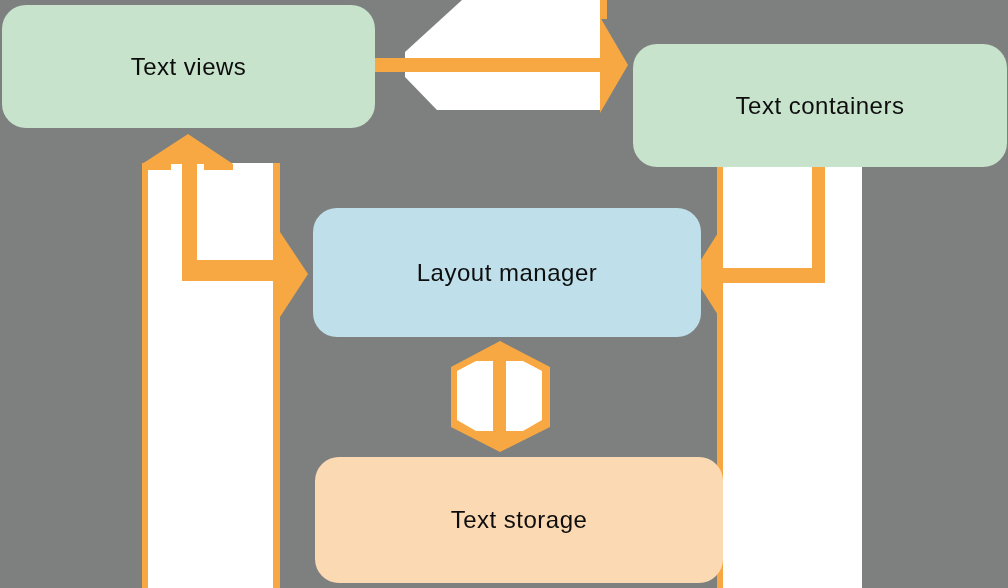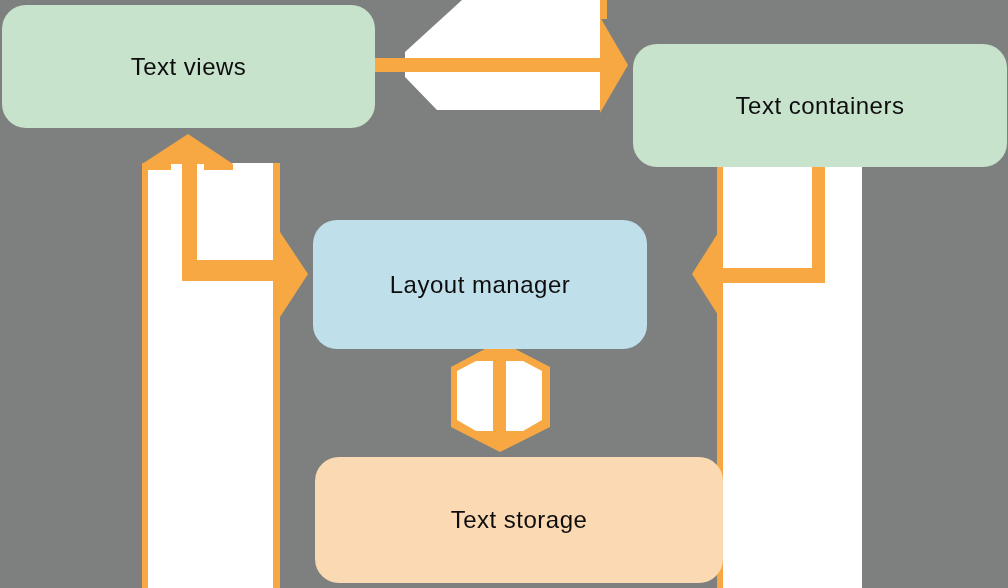--- a/index.html
+++ b/index.html
@@ -9,21 +9,21 @@
   }
   .arrows{position:absolute;left:0;top:0;width:1008px;height:588px;}
   .w{fill:#ffffff;}
   .o{fill:#f7a843;}
   .node{
     position:absolute;display:flex;align-items:center;justify-content:center;
     font-size:24px;color:#0d0d0d;border-radius:24px;letter-spacing:0.5px;
   }
   .node-text-views      {left:2px;  top:5px;  width:373px;height:123px;background:#c8e3cc;}
   .node-text-containers {left:633px;top:5px;  width:374px;height:123px;background:#c8e3cc;margin-top:39px;}
-  .node-layout-manager  {left:313px;top:220px;width:334px;height:129px;background:#bfe0ea;}
+  .node-layout-manager  {left:313px;top:208px;width:388px;height:129px;background:#bfe0ea;}
   .node-text-storage    {left:315px;top:457px;width:408px;height:126px;background:#fbd9b2;}
 </style>
 </head>
 <body>
 
 <div class="stage">
 
   <svg class="arrows" viewBox="0 0 1008 588">
 
     <g>

